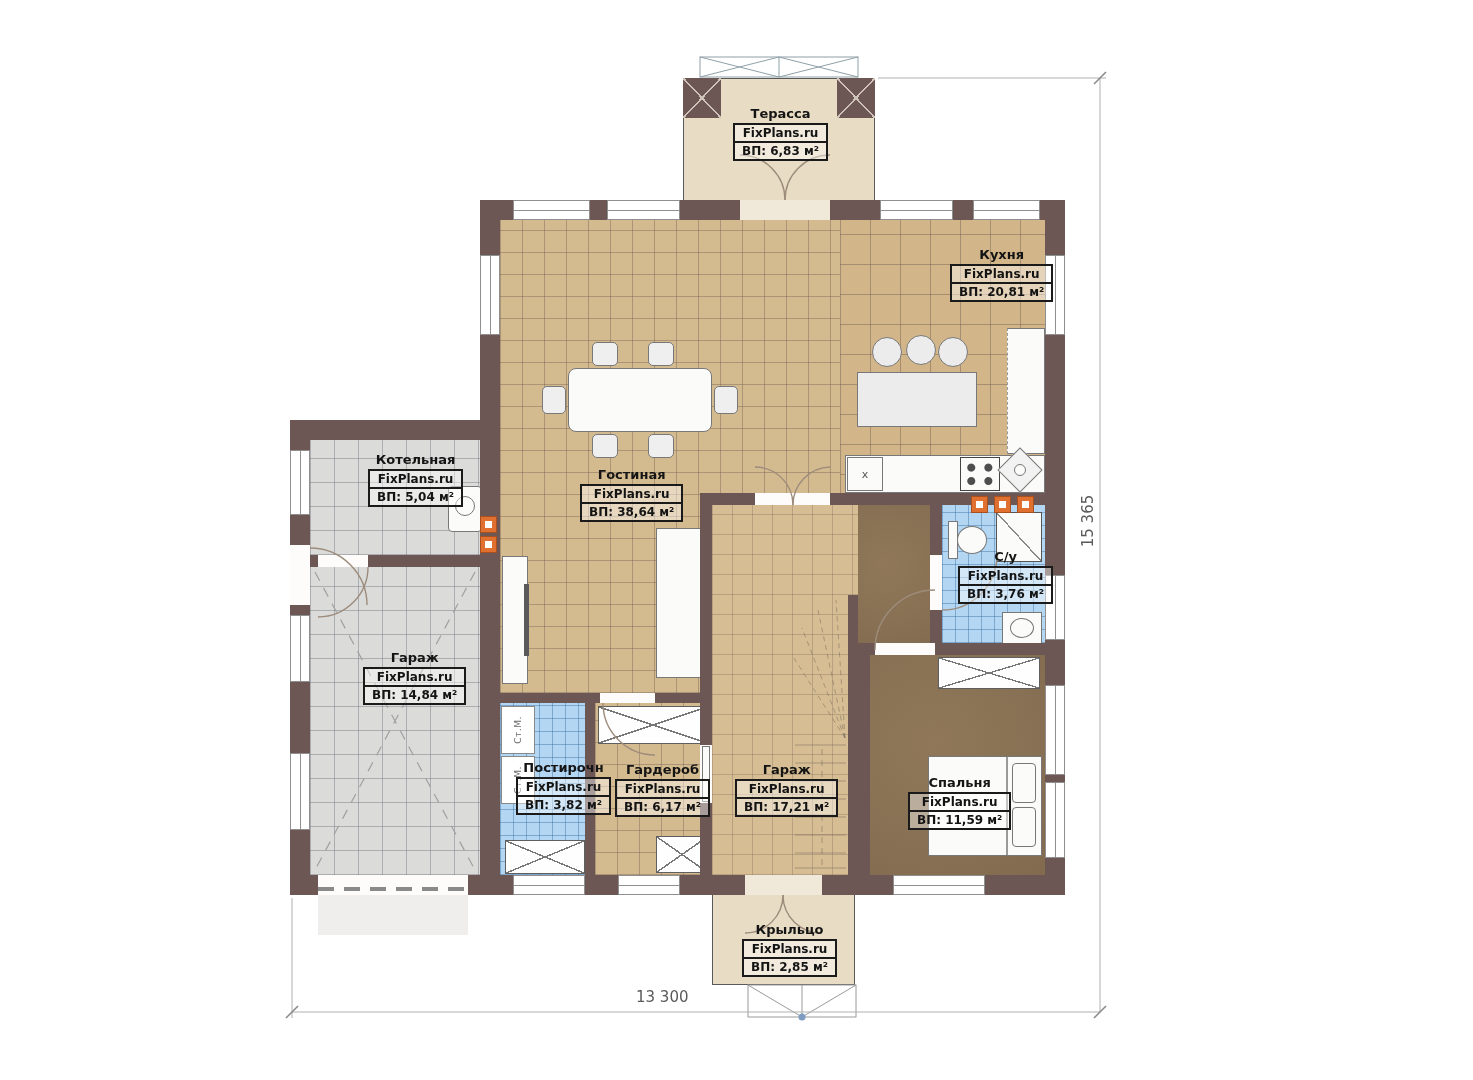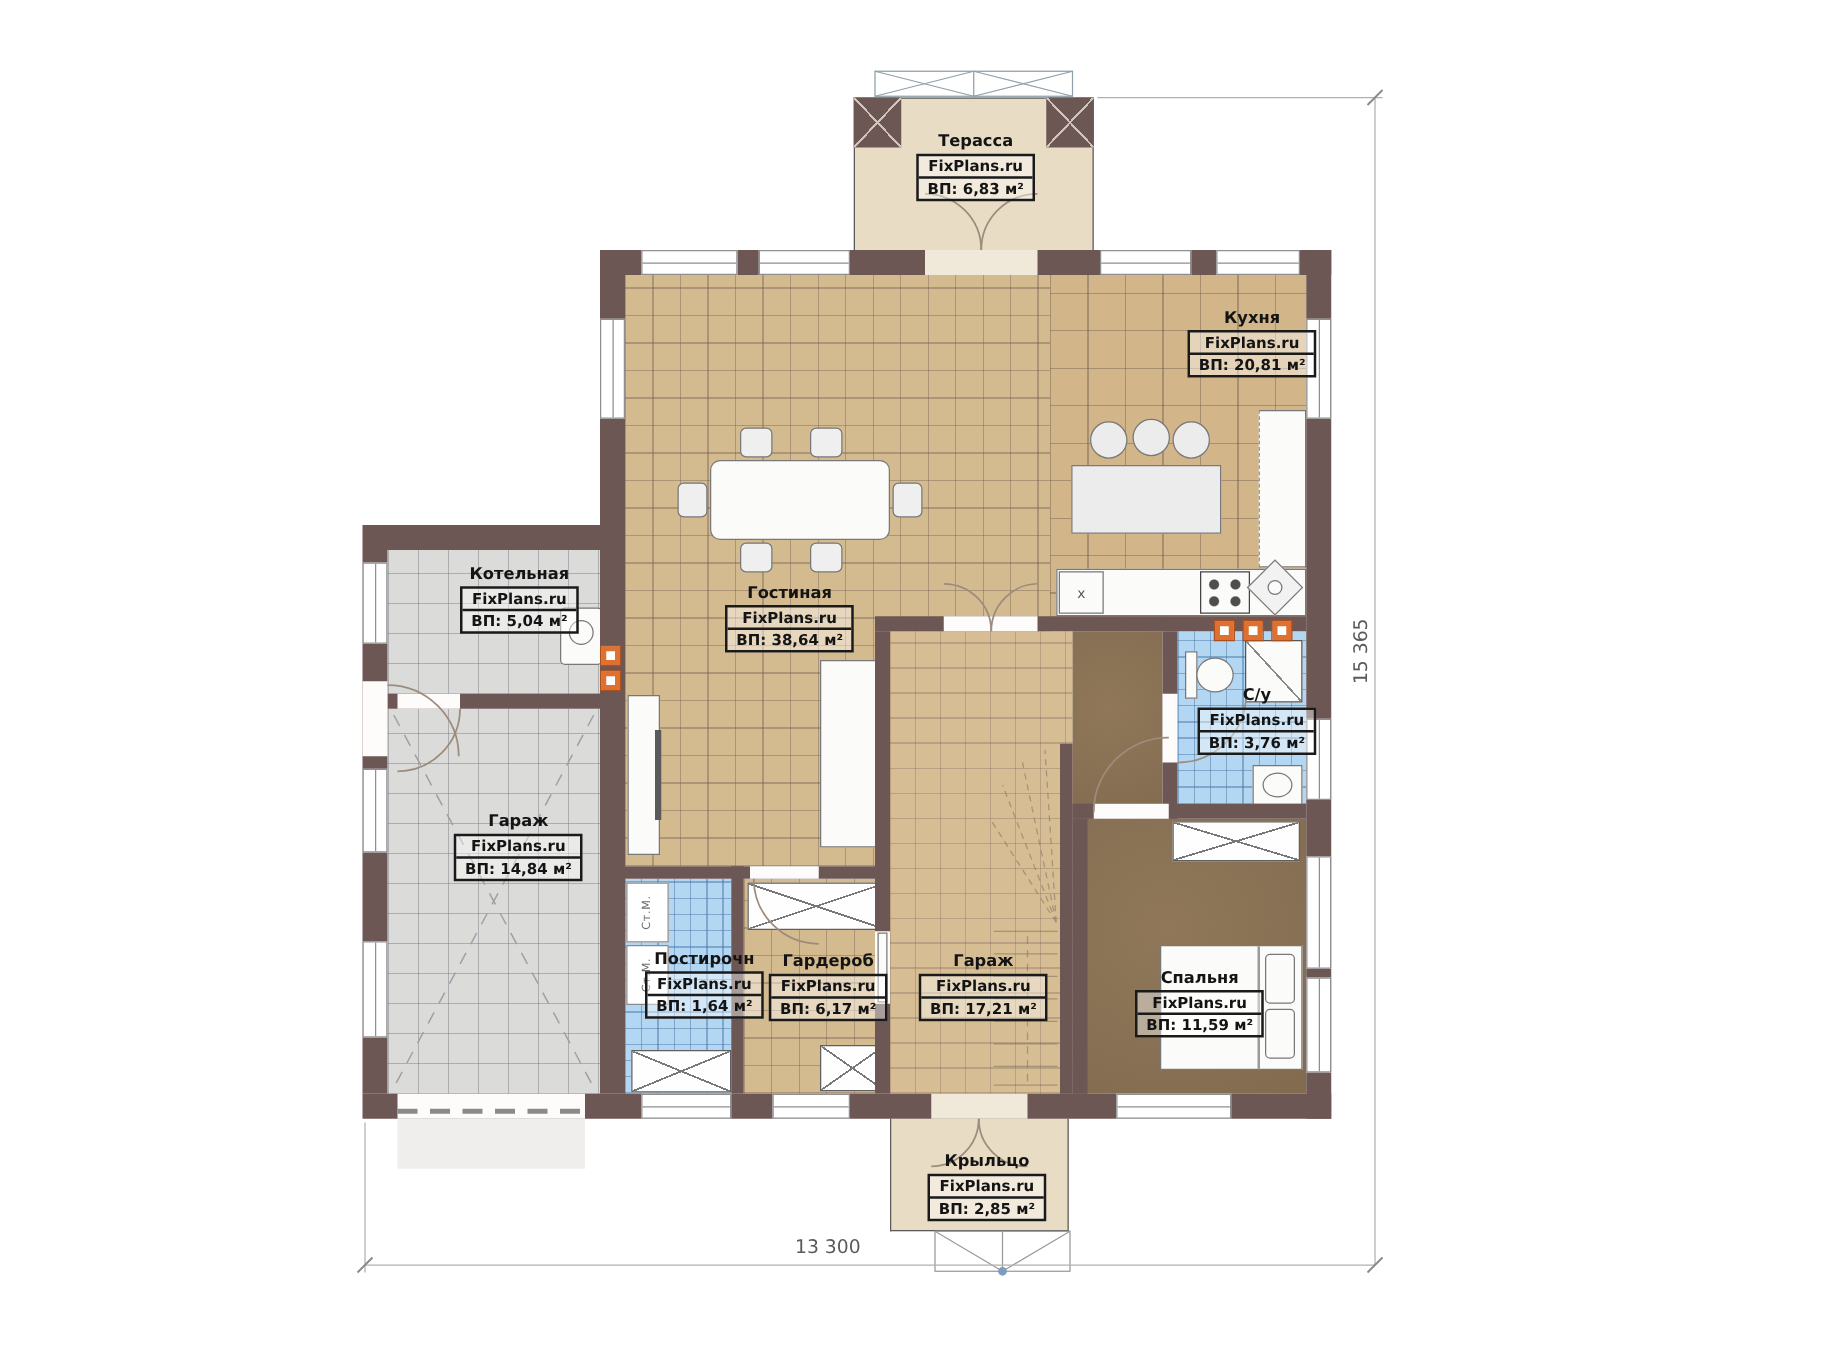--- a/index.html
+++ b/index.html
@@ -252,21 +252,21 @@
     <div class="room-name">Гараж</div>
     <div class="label-box">
       <div class="row">FixPlans.ru</div>
       <div class="row">ВП: 14,84 м²</div>
     </div>
   </div>
   <div class="room-label" style="left:516px;top:760px">
     <div class="room-name">Постирочн</div>
     <div class="label-box">
       <div class="row">FixPlans.ru</div>
-      <div class="row">ВП: 1,64 м²</div>
+      <div class="row">ВП: 3,82 м²</div>
     </div>
   </div>
   <div class="room-label" style="left:615px;top:762px">
     <div class="room-name">Гардероб</div>
     <div class="label-box">
       <div class="row">FixPlans.ru</div>
       <div class="row">ВП: 6,17 м²</div>
     </div>
   </div>
   <div class="room-label" style="left:735px;top:762px">

